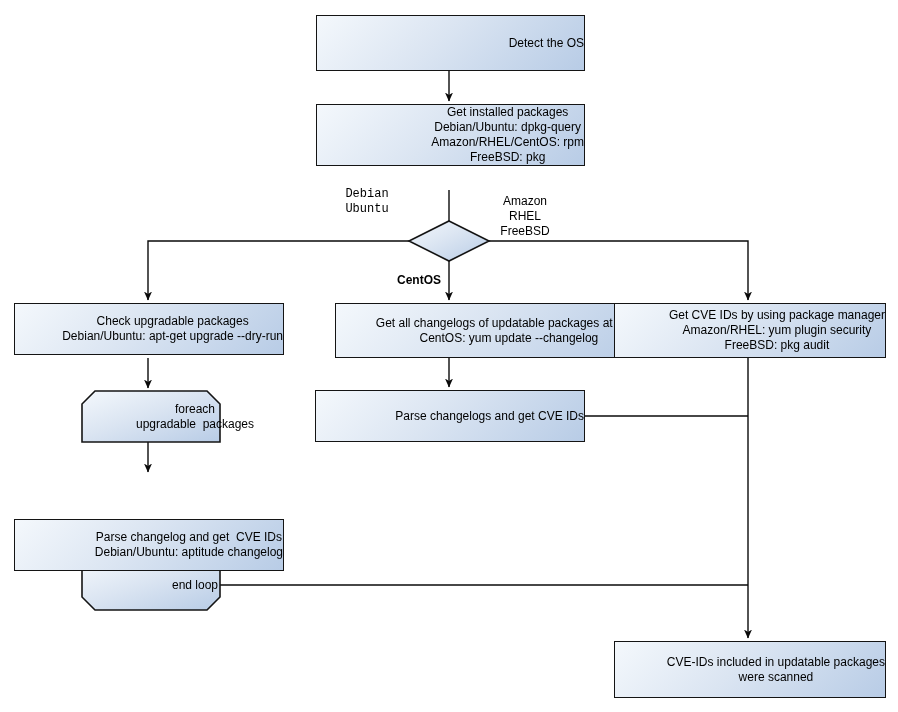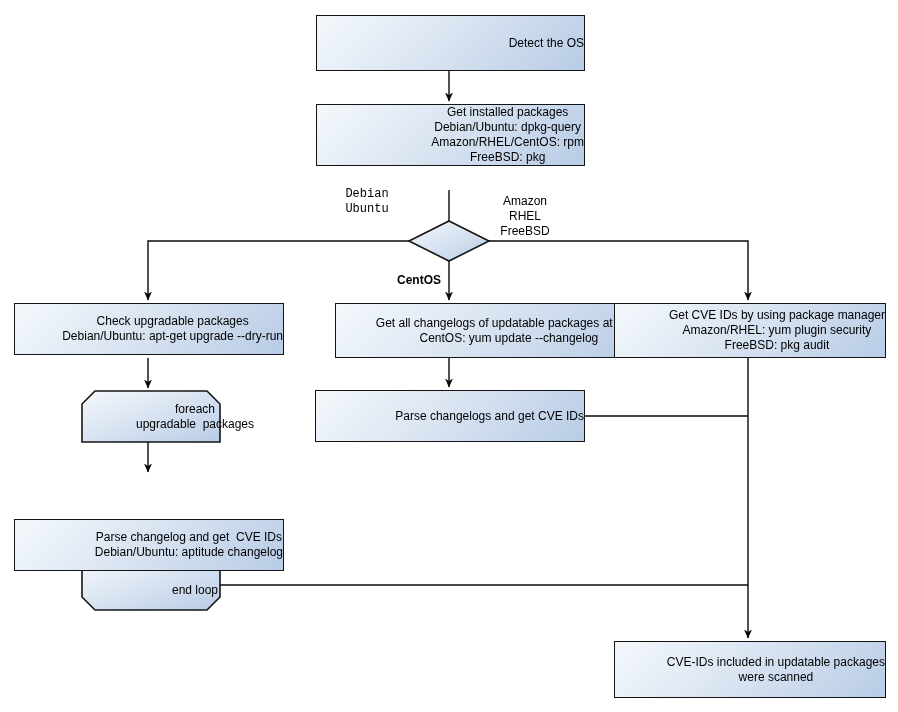--- a/index.html
+++ b/index.html
@@ -141,21 +141,21 @@
   <div class="node" style="left:614px; top:641px; width:272px; height:57px;padding-left:30px;">
     <span class="node-text">CVE-IDs included in updatable packages
 were scanned</span>
   </div>
 
   <div class="shape-label" style="left:82px; top:391px; width:138px; height:51px;">
     <span class="shape-text">foreach
 upgradable  packages</span>
   </div>
 
-  <div class="shape-label" style="left:82px; top:548px; width:138px; height:50px;align-items:flex-end;">
+  <div class="shape-label" style="left:82px; top:560px; width:138px; height:50px;">
     <span class="shape-text">end loop</span>
   </div>
 
   <div class="edge-label ta-center" style="left:338px; top:187px; width:58px;font-family:Liberation Mono, monospace;">Debian
 Ubuntu</div>
 
   <div class="edge-label ta-center" style="left:495px; top:194px; width:60px;">Amazon
 RHEL
 FreeBSD</div>
 

